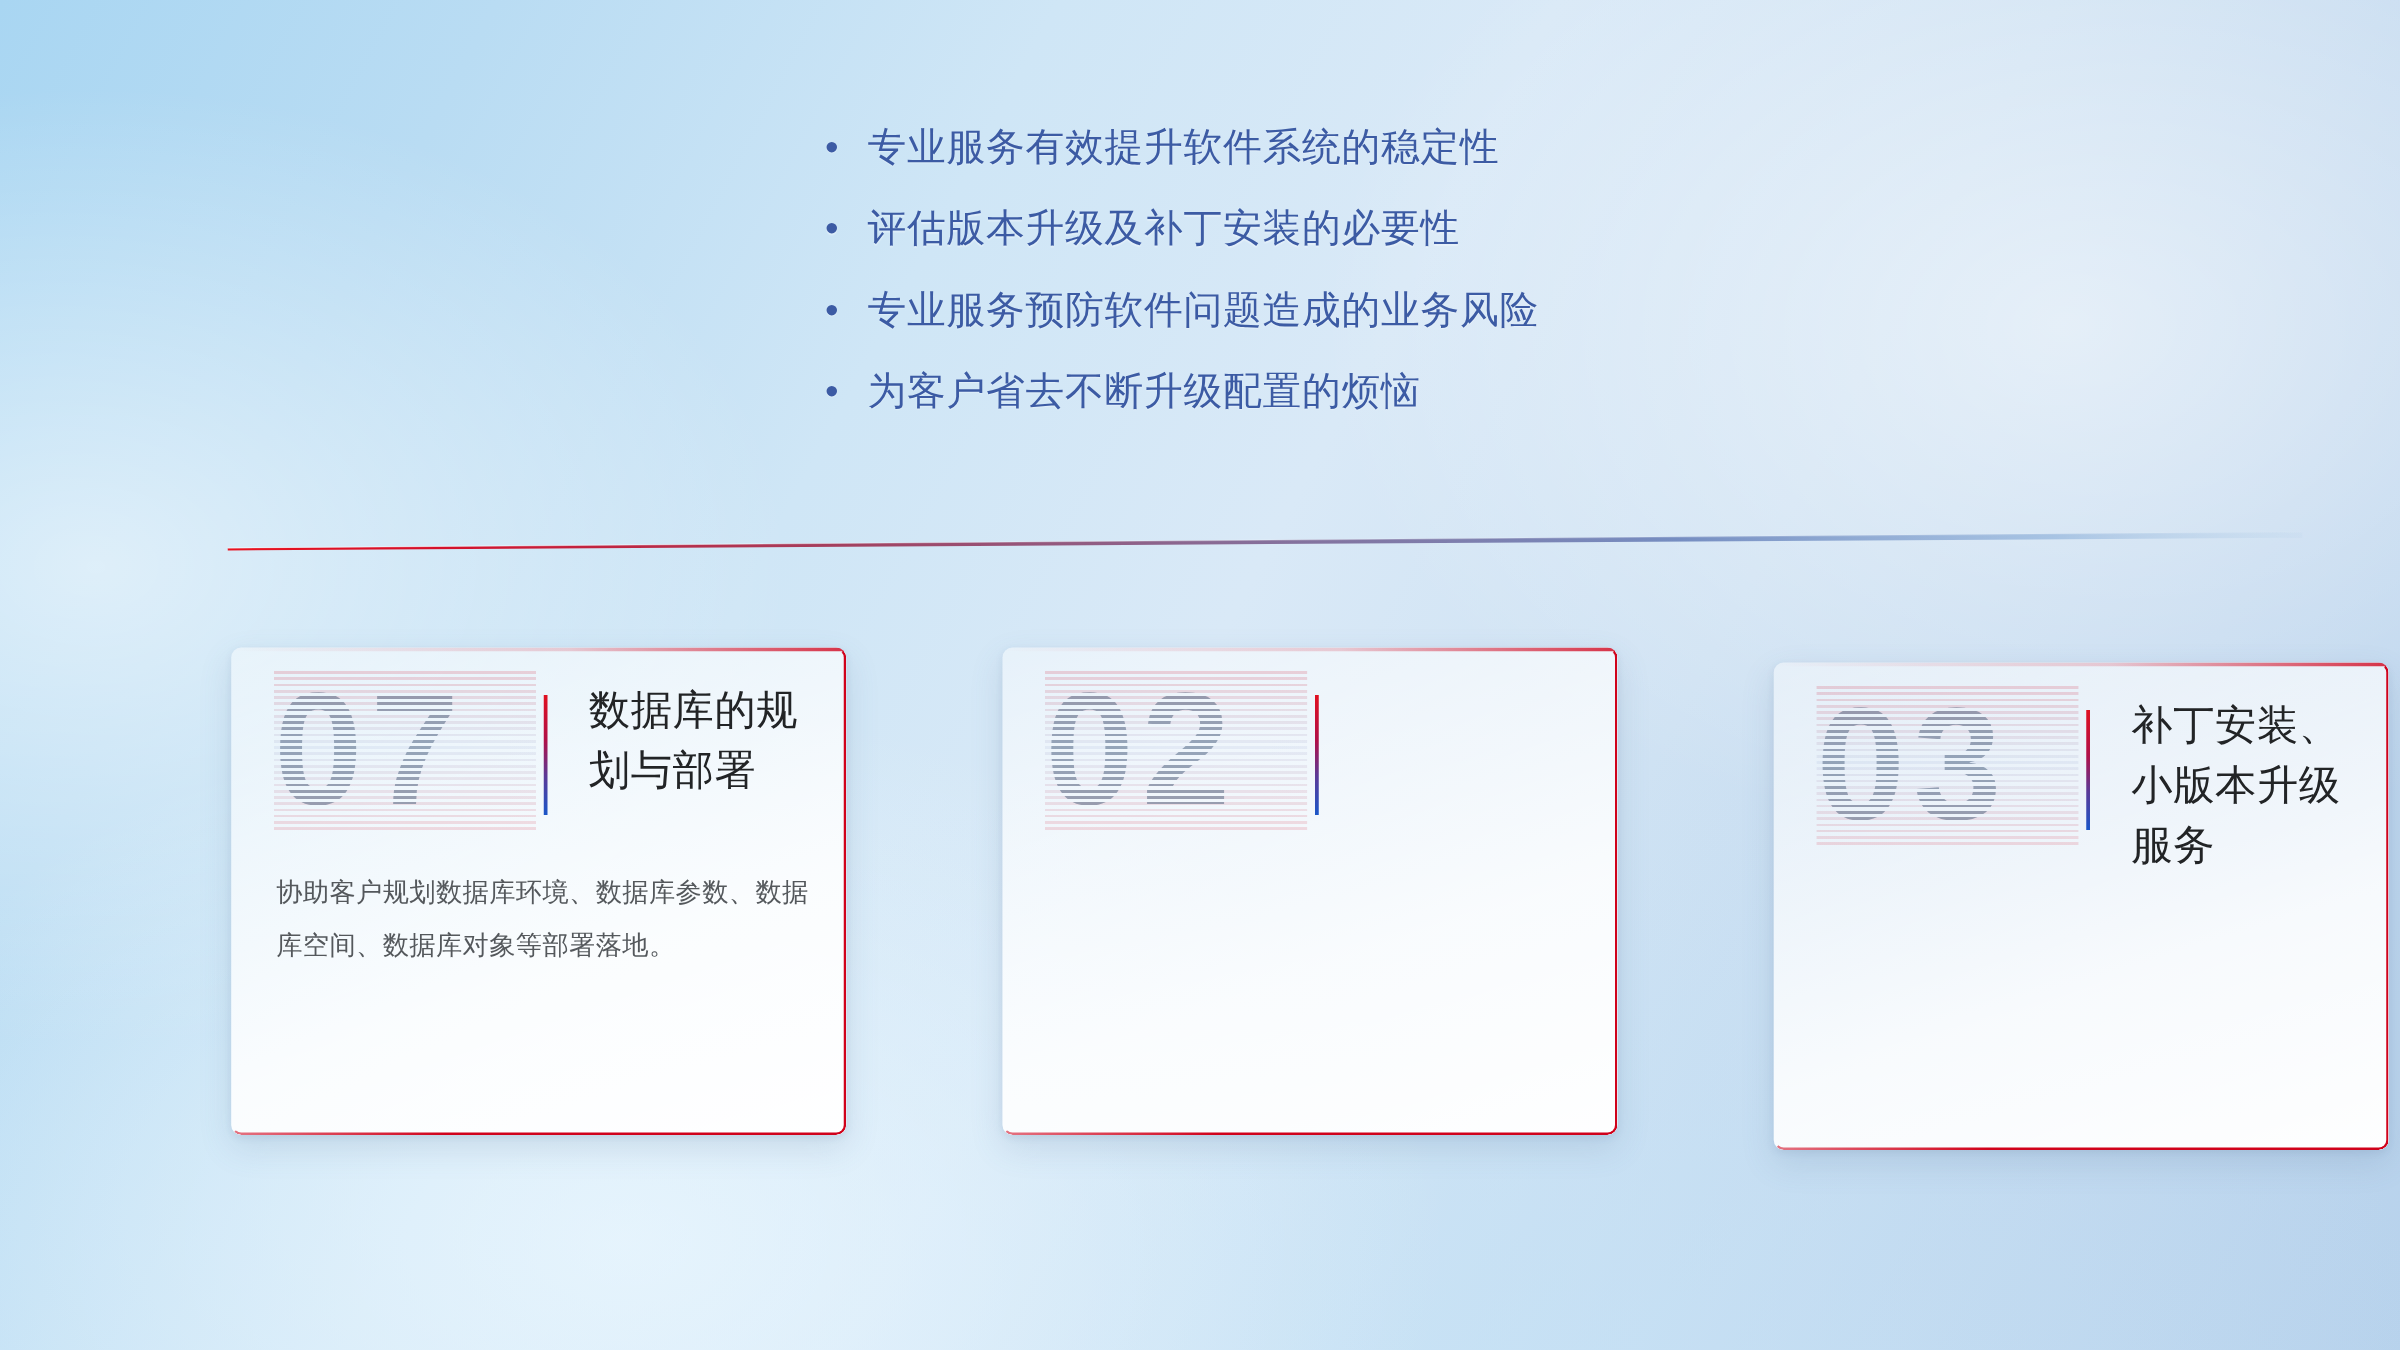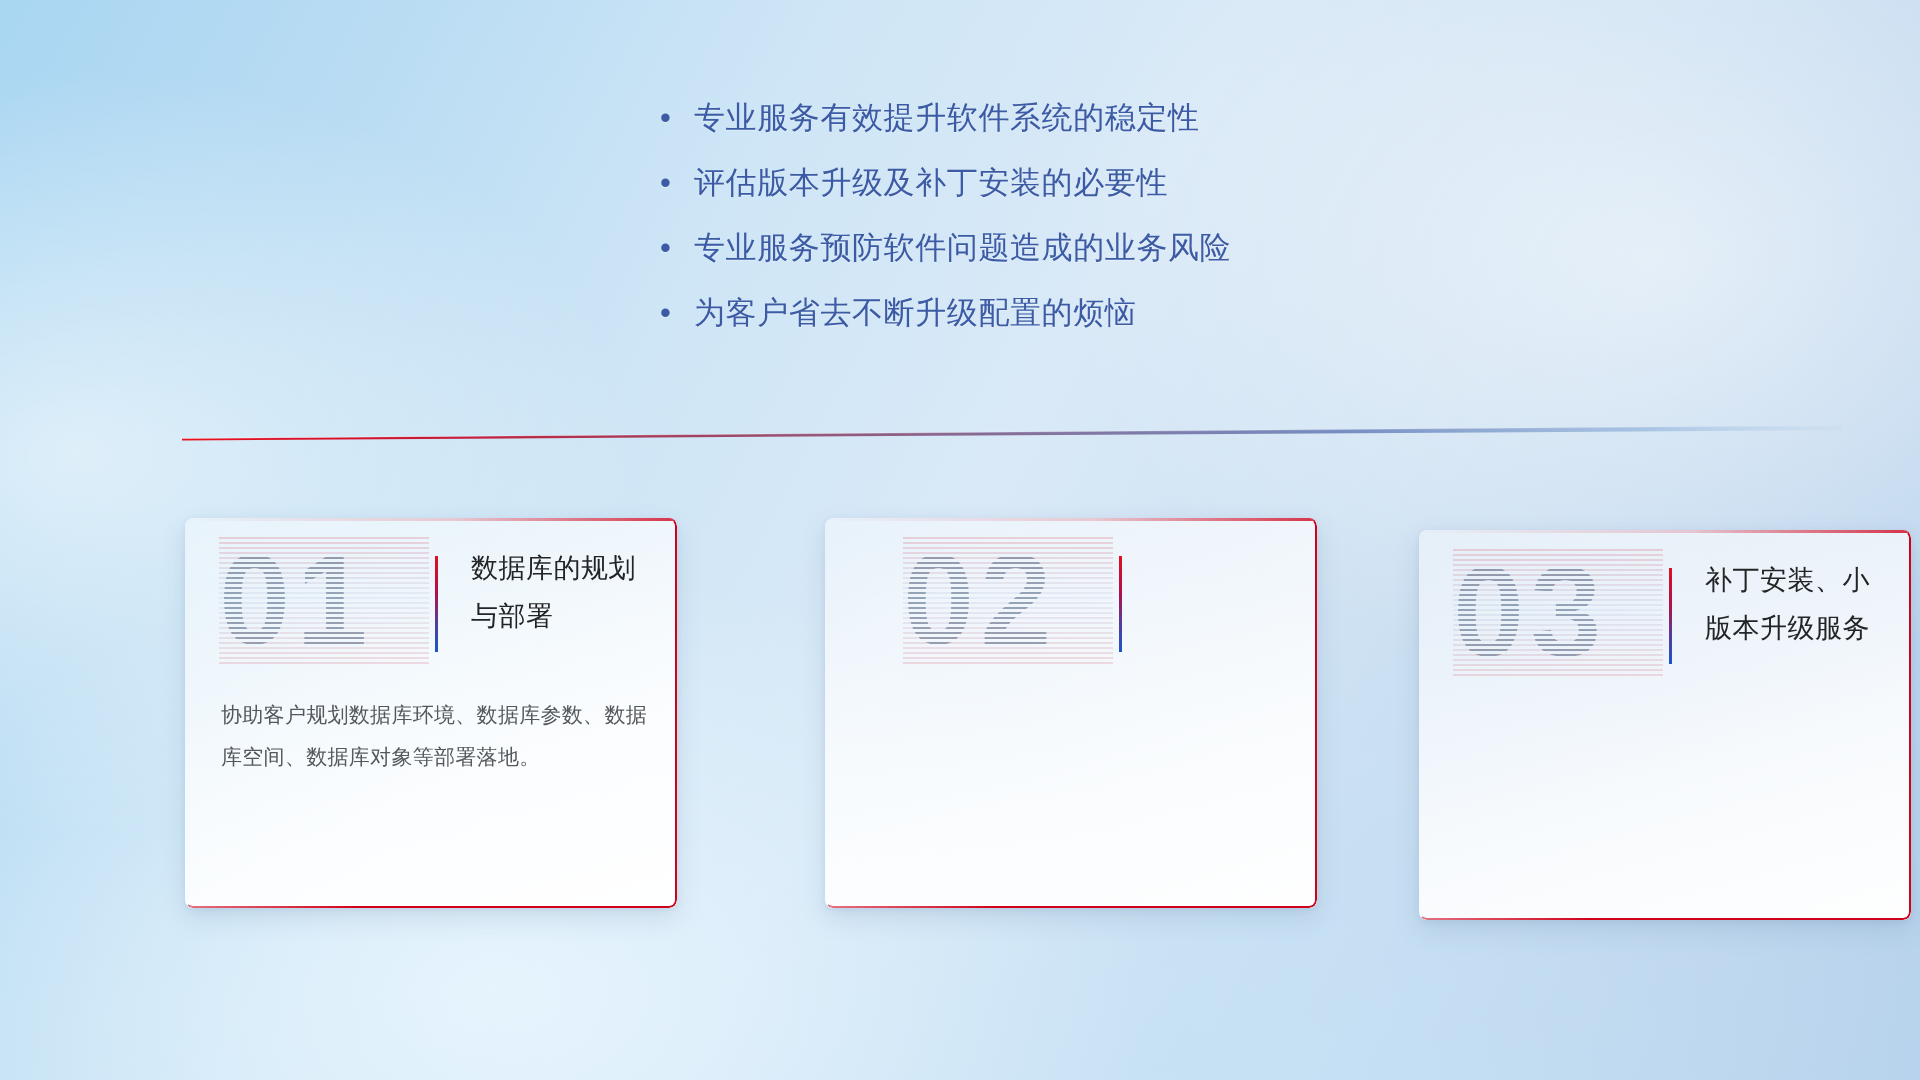--- a/index.html
+++ b/index.html
@@ -63,21 +63,21 @@
     border-left:2.5px solid transparent;
     -webkit-mask-image:linear-gradient(125deg, rgba(0,0,0,0) 8%, rgba(0,0,0,0.35) 26%, rgba(0,0,0,1) 58%);
             mask-image:linear-gradient(125deg, rgba(0,0,0,0) 8%, rgba(0,0,0,0.35) 26%, rgba(0,0,0,1) 58%);
   }
   .card-accent-top {
     position:absolute; left:0; top:0; right:0; height:2.5px; border-radius:8px 8px 0 0;
     background:linear-gradient(90deg, rgba(208,2,27,0) 0%, rgba(208,2,27,0.18) 55%, rgba(208,2,27,0.80) 100%);
     pointer-events:none;
   }
   #card-1 { left:0; }
-  #card-2 { left:640px;padding-left:44px; }
+  #card-2 { left:617px; }
   #card-3 { left:1234px;margin-top:12px; }
 
   .card-head {
     position:relative; height:152px; padding-top:24px;
     display:flex; align-items:center;
   }
   .card-number {
     position:absolute; left:34px; top:18px;
     width:210px; height:128px;
     font-size:128px; font-weight:700; letter-spacing:6px;
@@ -93,21 +93,21 @@
     background:linear-gradient(180deg, rgba(208,2,27,0.22) 0%, rgba(60,91,164,0.10) 48%, rgba(208,2,27,0.18) 100%);
     mix-blend-mode:multiply; pointer-events:none;
   }
   .card-divider-bar {
     position:absolute; left:250px; top:38px;
     width:3px; height:96px;
     background:linear-gradient(180deg, #e01020 0%, #b01048 38%, #5a3a98 68%, #1a56c8 100%);
   }
   .card-title {
     position:absolute; left:286px; top:26px; width:182px;
-    font-size:27px; line-height:48px; font-weight:400;
+    font-size:33px; line-height:48px; font-weight:400;
     color:#222426; letter-spacing:0.5px;
   }
   .card-body {
     position:absolute; left:36px; top:176px; right:30px;
     font-size:21px; line-height:42px;
     color:#54585c; letter-spacing:0.3px;
   }
 </style>
 </head>
 <body>
@@ -158,21 +158,21 @@
     <path d="M0,13.0 L1660,0.2 L1660,1.4 L0,13.8 Z" fill="url(#divGlow)"></path>
   </svg>
 </div>
 
 <div id="cards">
 
   <div class="card" id="card-1">
     <div class="card-accent-top"></div>
     <div class="card-accent"></div>
     <div class="card-head">
-      <div class="card-number">01</div>
+      <div class="card-number">07</div>
       <div class="card-divider-bar"></div>
       <div class="card-title">数据库的规划与部署</div>
     </div>
     <div class="card-body">协助客户规划数据库环境、数据库参数、数据库空间、数据库对象等部署落地。</div>
   </div>
 
   <div class="card" id="card-2">
     <div class="card-accent-top"></div>
     <div class="card-accent"></div>
     <div class="card-head">

